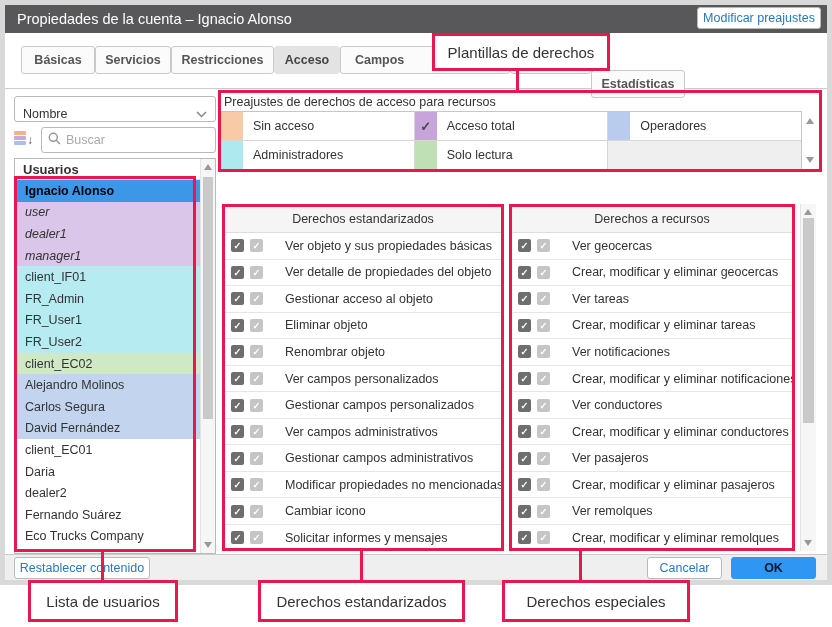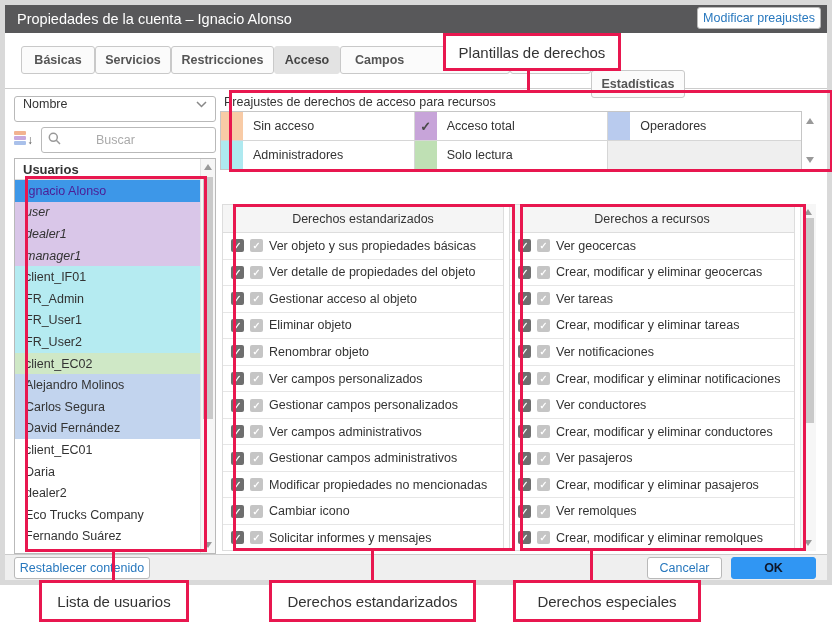--- a/index.html
+++ b/index.html
@@ -29,45 +29,45 @@
     color:#555; font-weight:bold; display:flex; align-items:center; justify-content:center;
     cursor:pointer; overflow:hidden; white-space:nowrap;
   }
   .tab.active { background:#e3e3e3; border-color:#e3e3e3; color:#444; }
   .tab.clipped { justify-content:flex-start; padding-left:14px; }
   .tab.fragment { justify-content:flex-end; padding-right:10px; }
   
   .select {
     position:absolute; left:9px; top:91px; width:202px; height:26px;
     border:1px solid #b9b9b9; border-radius:3px; background:#fff;
-    display:flex; align-items:flex-start; padding:0 8px; cursor:pointer;
+    display:flex; align-items:flex-end; padding:0 8px; cursor:pointer;
   }
   .select .chev { margin-left:auto; }
   .sort-icon { position:absolute; left:9px; top:126px; width:24px; height:24px; cursor:pointer; }
   .sort-icon .bar { width:12px; height:4px; margin-bottom:1px; border-radius:1px; }
   .b1 { background:var(--sort-bar-1); } .b2 { background:var(--sort-bar-2); } .b3 { background:var(--sort-bar-3); }
   .sort-arrow { position:absolute; left:13px; top:2px; font-size:12px; color:#555; }
   .search {
     position:absolute; left:36px; top:122px; width:175px; height:26px;
     border:1px solid #b9b9b9; border-radius:3px; background:#fff;
-    display:flex; align-items:center; padding:0 6px;gap:30px;
+    display:flex; align-items:center; padding:0 6px;
   }
   .search input { border:0; outline:0; width:100%; margin-left:5px; font-size:12.5px;
     font-family:"Liberation Sans",sans-serif; color:#333; }
   .search input::placeholder { color:#aaa; }
   .userlist {
     position:absolute; left:9px; top:153px; width:202px; height:396px;
     border:1px solid #b9b9b9; background:#fff; overflow:hidden;
   }
   .list-header { height:21px; font-weight:bold; font-size:13px; padding-left:8px;
     display:flex; align-items:center; border-bottom:1px solid #ddd; background:#fff; }
   .rows { position:absolute; left:0; top:21px; width:187px; }
   .urow { height:21.6px; display:flex; align-items:center; padding-left:10px; cursor:pointer;
     white-space:nowrap; overflow:hidden; }
-  .urow.selected { background:var(--selected-blue); color:#4c1d95; font-weight:normal; }
+  .urow.selected { background:var(--selected-blue); color:#000000; font-weight:bold; }
   .urow.purple { background:var(--row-purple);font-style:italic; }
   .urow.cyan   { background:var(--row-cyan); }
   .urow.green  { background:var(--row-green); }
   .urow.blue   { background:var(--row-blue); }
   
   .sb { position:absolute; background:#f6f6f6; border-left:1px solid #e3e3e3; }
   .sb .thumb { position:absolute; left:2px; right:2px; background:#c9c9c9; cursor:pointer; }
   .arr { width:0; height:0; border-left:4.5px solid transparent; border-right:4.5px solid transparent;
     position:absolute; left:3px; cursor:pointer; }
   .arr.up { border-bottom:6px solid #999; }
@@ -97,34 +97,34 @@
   .col-res { left:504px; width:286px; }
   .col-header { height:28px; background:#f5f5f5; border-bottom:1px solid #ddd;
     display:flex; align-items:center; justify-content:center; color:#333; }
   .rrow { height:26.55px; display:flex; align-items:center; padding-left:8px;
     border-bottom:1px solid #e6e6e6; white-space:nowrap; overflow:hidden; }
   .cb { width:13px; height:13px; border-radius:2px; margin-right:6px; flex:0 0 auto;
     display:flex; align-items:center; justify-content:center; cursor:pointer; }
   .cb::after { content:"\2713"; color:#fff; font-size:9.5px; font-weight:bold; }
   .cb1 { background:#6e6e6e; }
   .cb2 { background:#c5c5c5; }
-  .rlabel { margin-left:0; }
+  .rlabel { margin-left:16px; }
   .res-sb { left:795px; top:199px; width:16px; height:347px; }
   
   .footer { position:absolute; left:0; right:0; bottom:0; height:26px;
     background:#efefef; border-top:1px solid #ccc; }
   .btn { position:absolute; top:2px; height:22px; border:1px solid #b9b9b9; border-radius:3px;
     background:#fff; color:var(--link-blue); font-size:12.5px; cursor:pointer;
     font-family:"Liberation Sans",sans-serif; }
   .btn-reset  { left:9px;  width:136px; }
   .btn-cancel { left:642px; width:75px; }
   .btn-ok { left:726px; width:85px; background:var(--ok-blue); border-color:var(--ok-blue);
     color:#0f172a; font-weight:bold; }
   
-  .rbox, .vline, .callout { pointer-events:none;margin-left:11px; }
+  .rbox, .vline, .callout { pointer-events:none; }
   .rbox { position:absolute; border:3px solid var(--accent-red); z-index:50; }
   .vline { position:absolute; width:3px; background:var(--accent-red); z-index:50; }
   .callout { position:absolute; background:#fff; border:3px solid var(--accent-red); z-index:60;
     display:flex; align-items:center; justify-content:center; font-size:15px; color:#333; }
 </style>
 </head>
 <body>
 
 <div class="dialog">
 
@@ -203,23 +203,23 @@
         <div class="urow blue">Carlos Segura</div>
 
         <div class="urow blue">David Fernández</div>
 
         <div class="urow none">client_EC01</div>
 
         <div class="urow none">Daria</div>
 
         <div class="urow none">dealer2</div>
 
+        <div class="urow none">Fernando Suárez</div>
+
         <div class="urow none">Eco Trucks Company</div>
-
-        <div class="urow none">Fernando Suárez</div>
       </div>
     <div class="sb" style="right:0;top:0;bottom:0;width:15px;">
       <div class="arr up" style="top:5px;"></div>
       <div class="thumb" style="top:18px;height:242px;"></div>
       <div class="arr down" style="bottom:5px;"></div>
     </div>
   </div>
 
   <div class="presets-label">Preajustes de derechos de acceso para recursos</div>
   <div class="presets-grid">

